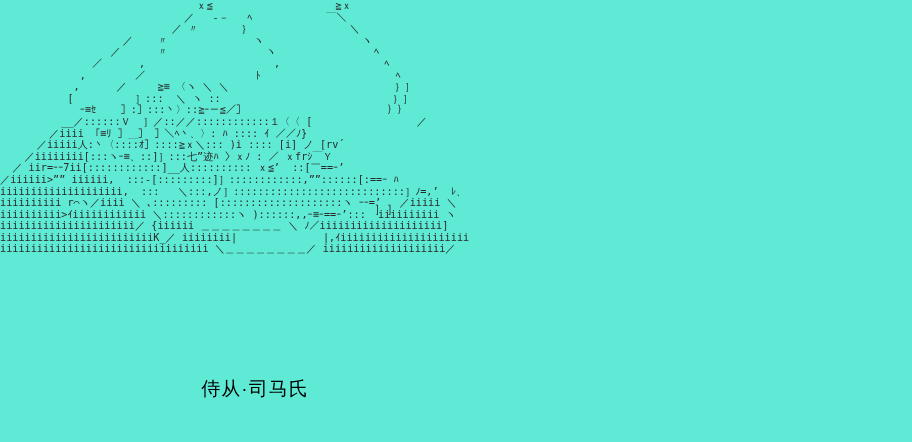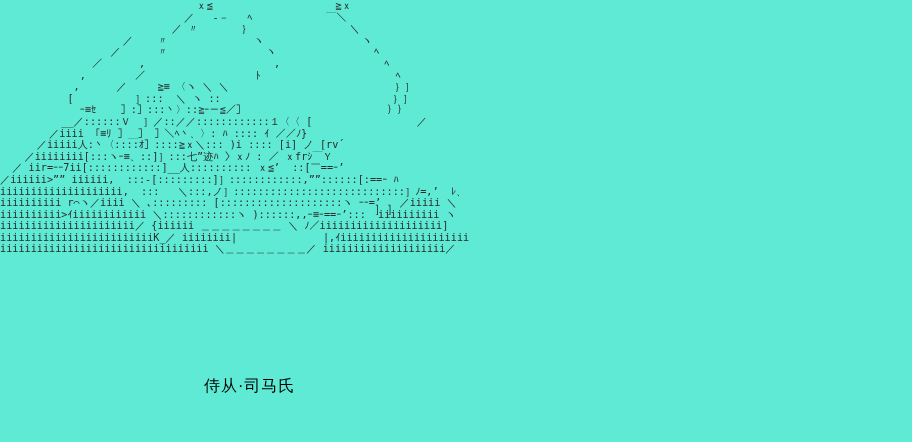--- a/index.html
+++ b/index.html
@@ -98,15 +98,15 @@
     
 
     
 
     
 
     
 
   </div>
 
-  <div id="name-plate" style="position:absolute; left:204px; top:376px; width:118px; font-size:16px; color:#000; letter-spacing:1px;">侍从·司马氏</div>
+  <div id="name-plate" style="position:absolute; left:196px; top:376px; width:118px; text-align:center; font-size:19px; color:#000; letter-spacing:1px;">侍从·司马氏</div>
 
 </div>
 
 </body></html>

